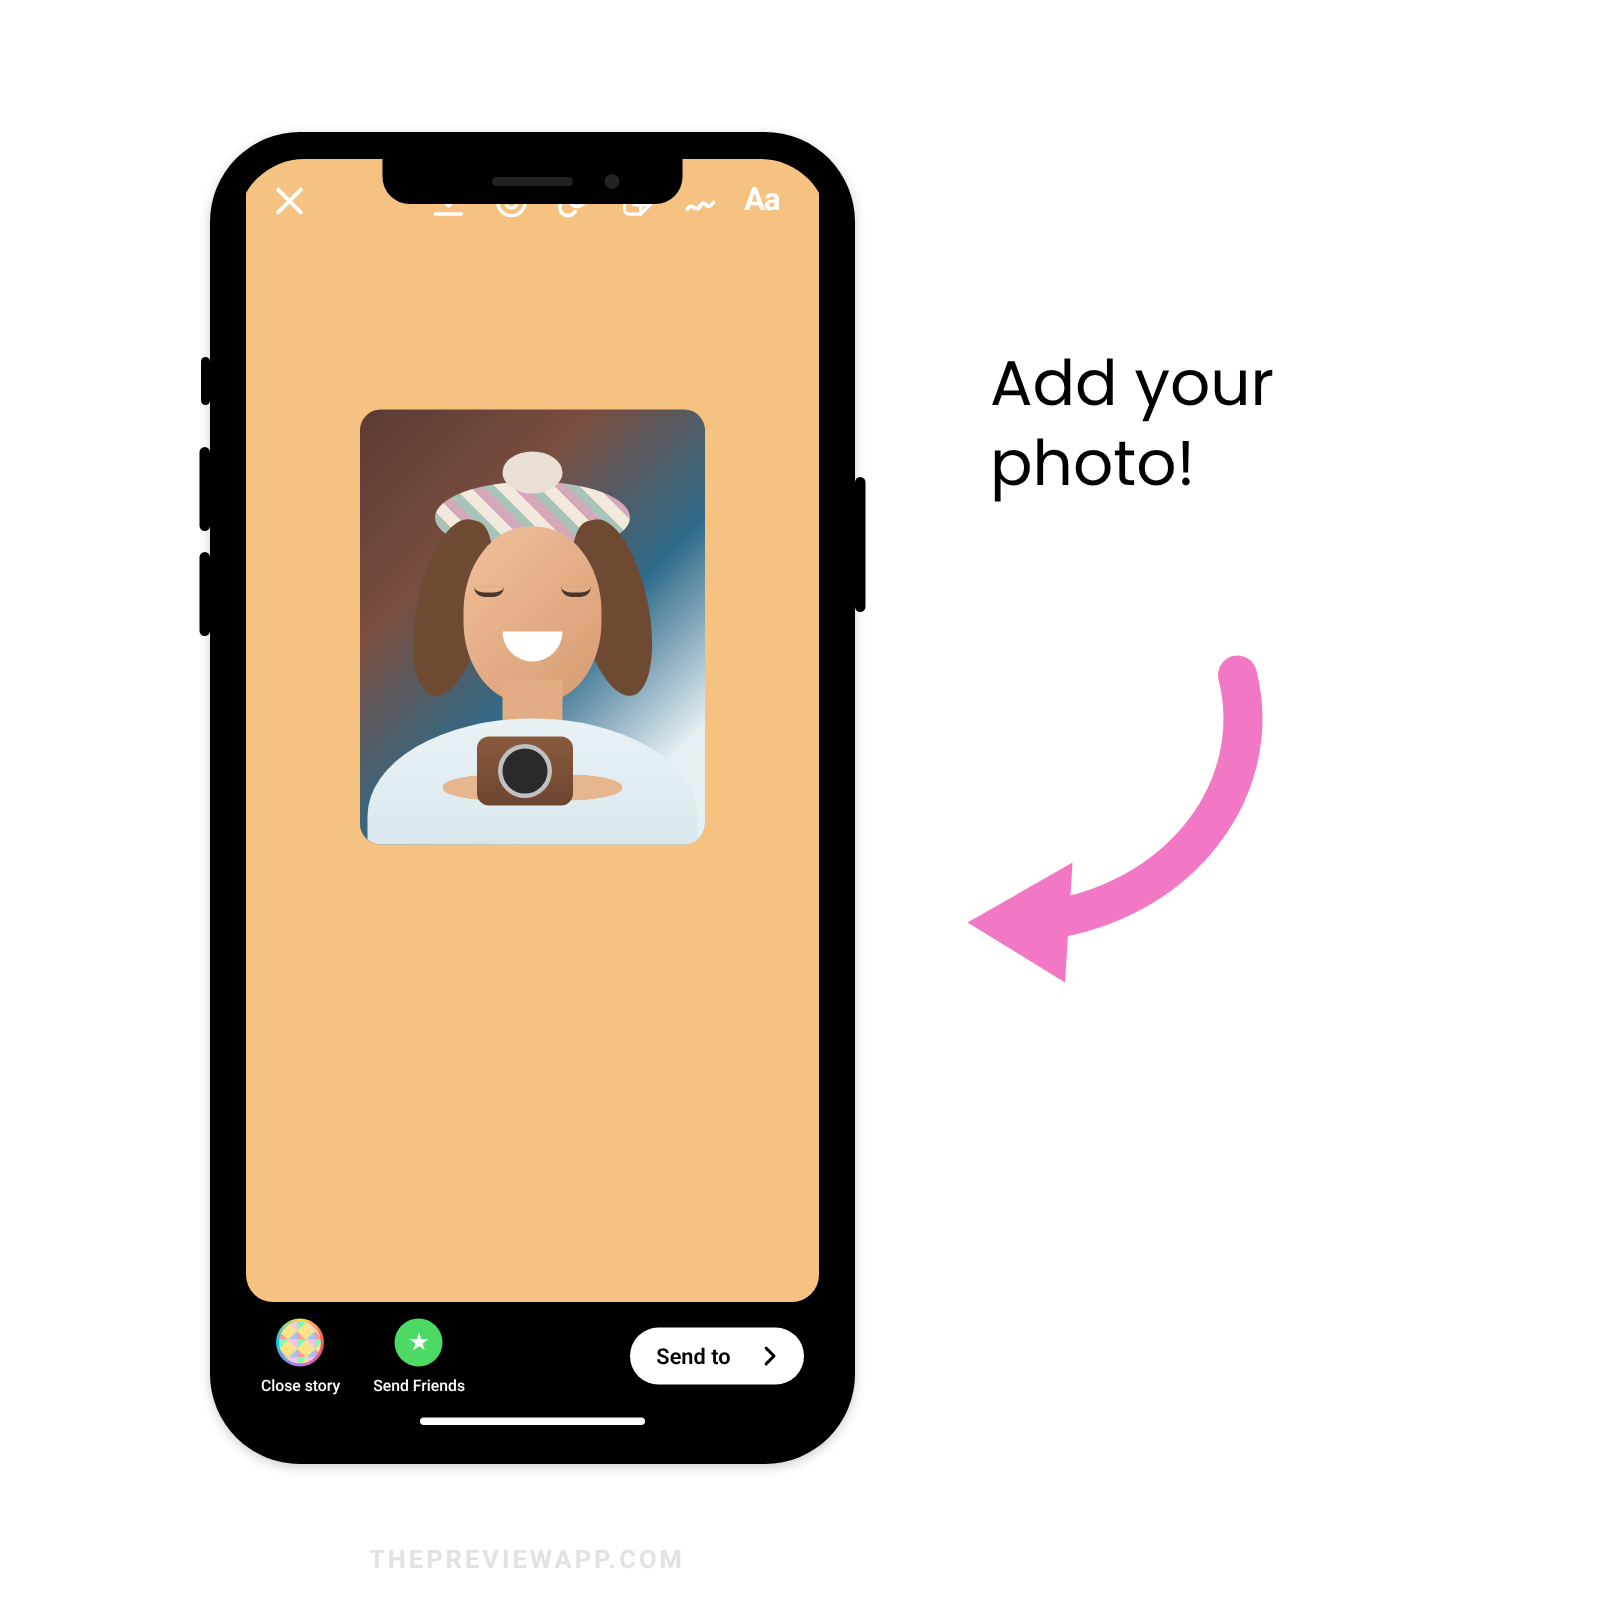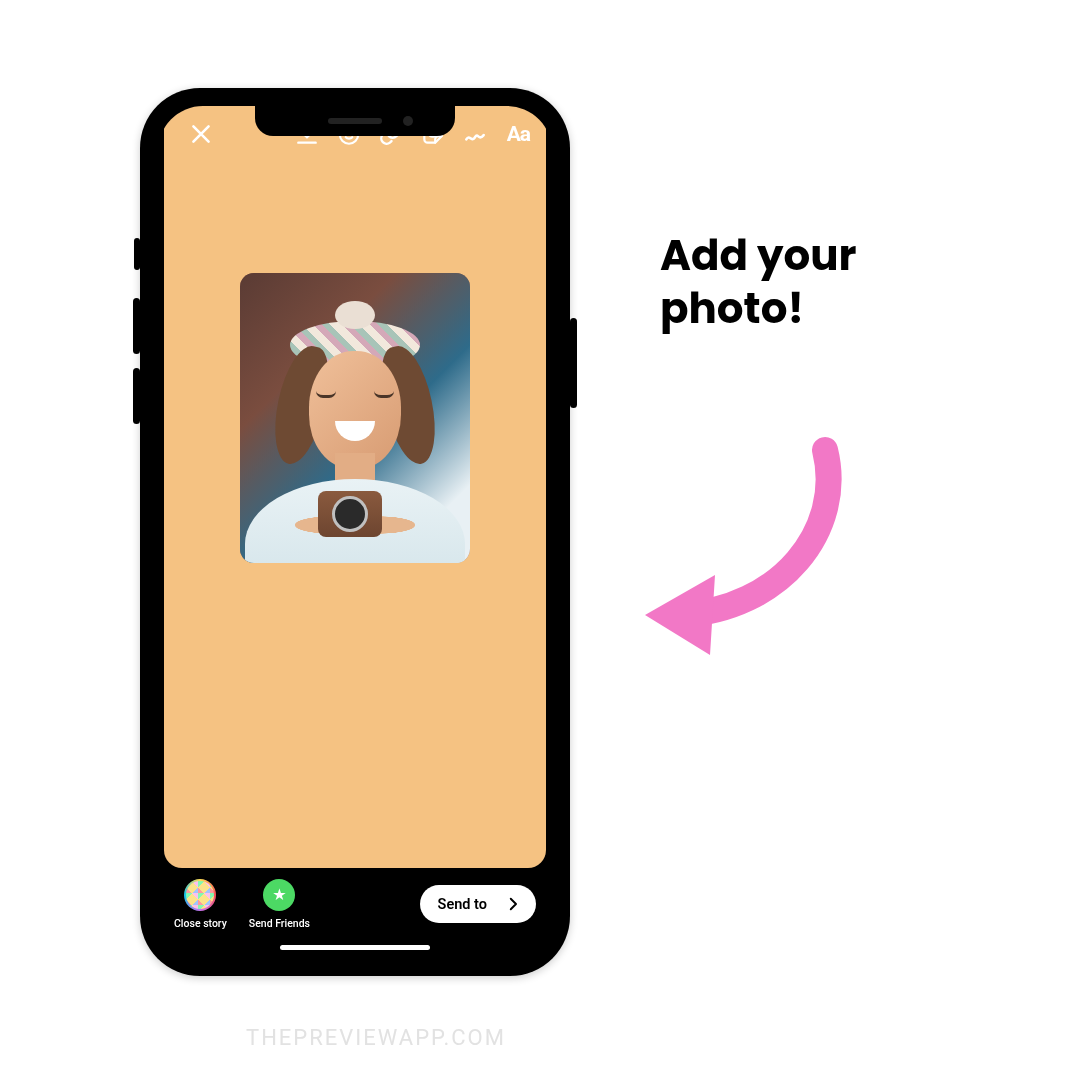--- a/index.html
+++ b/index.html
@@ -98,21 +98,21 @@
     position:absolute;top:0;left:0;right:0;
     height:56px;
     display:flex;align-items:center;
     padding:0 16px;
     gap:8px;
     color:#fff;
     z-index:5;
   }
   .tb-spacer{flex:1;}
   .tb-btn{
-    width:34px;height:34px;display:flex;align-items:center;justify-content:flex-end;
+    width:34px;height:34px;display:flex;align-items:center;justify-content:flex-start;
     cursor:pointer;
   }
   .tb-btn svg{width:26px;height:26px;}
   .tb-aa{font-size:21px;font-weight:700;letter-spacing:-1px;}
   
   .photo{
     position:absolute;
     left:50%;top:41%;
     transform:translate(-50%,-50%);
     width:230px;height:290px;
@@ -171,37 +171,37 @@
     font-weight:600;font-size:14.5px;cursor:pointer;
   }
   .home-indicator{
     position:absolute;bottom:8px;left:50%;transform:translateX(-50%);
     width:150px;height:5px;border-radius:3px;background:#fff;
   }
   
   .annotation{
     position:absolute;
     left:660px;top:230px;
-    font-weight:700;
+    font-weight:400;
     font-size:42px;
     line-height:1.25;
     color:#000;
     font-family:"Poppins","Segoe UI",Arial,sans-serif;
   }
   .arrow{
     position:absolute;
     left:620px;top:420px;
     width:260px;height:240px;
     pointer-events:none;
   }
   .watermark{
     position:absolute;
     left:246px;bottom:30px;
     letter-spacing:2px;
-    font-size:22px;font-weight:400;
+    font-size:17px;font-weight:700;
     color:#e2e2e2;
   }
 </style>
 </head>
 <body>
 
 <div class="phone">
   <div class="side-btn sb-silent"></div>
   <div class="side-btn sb-vol1"></div>
   <div class="side-btn sb-vol2"></div>

